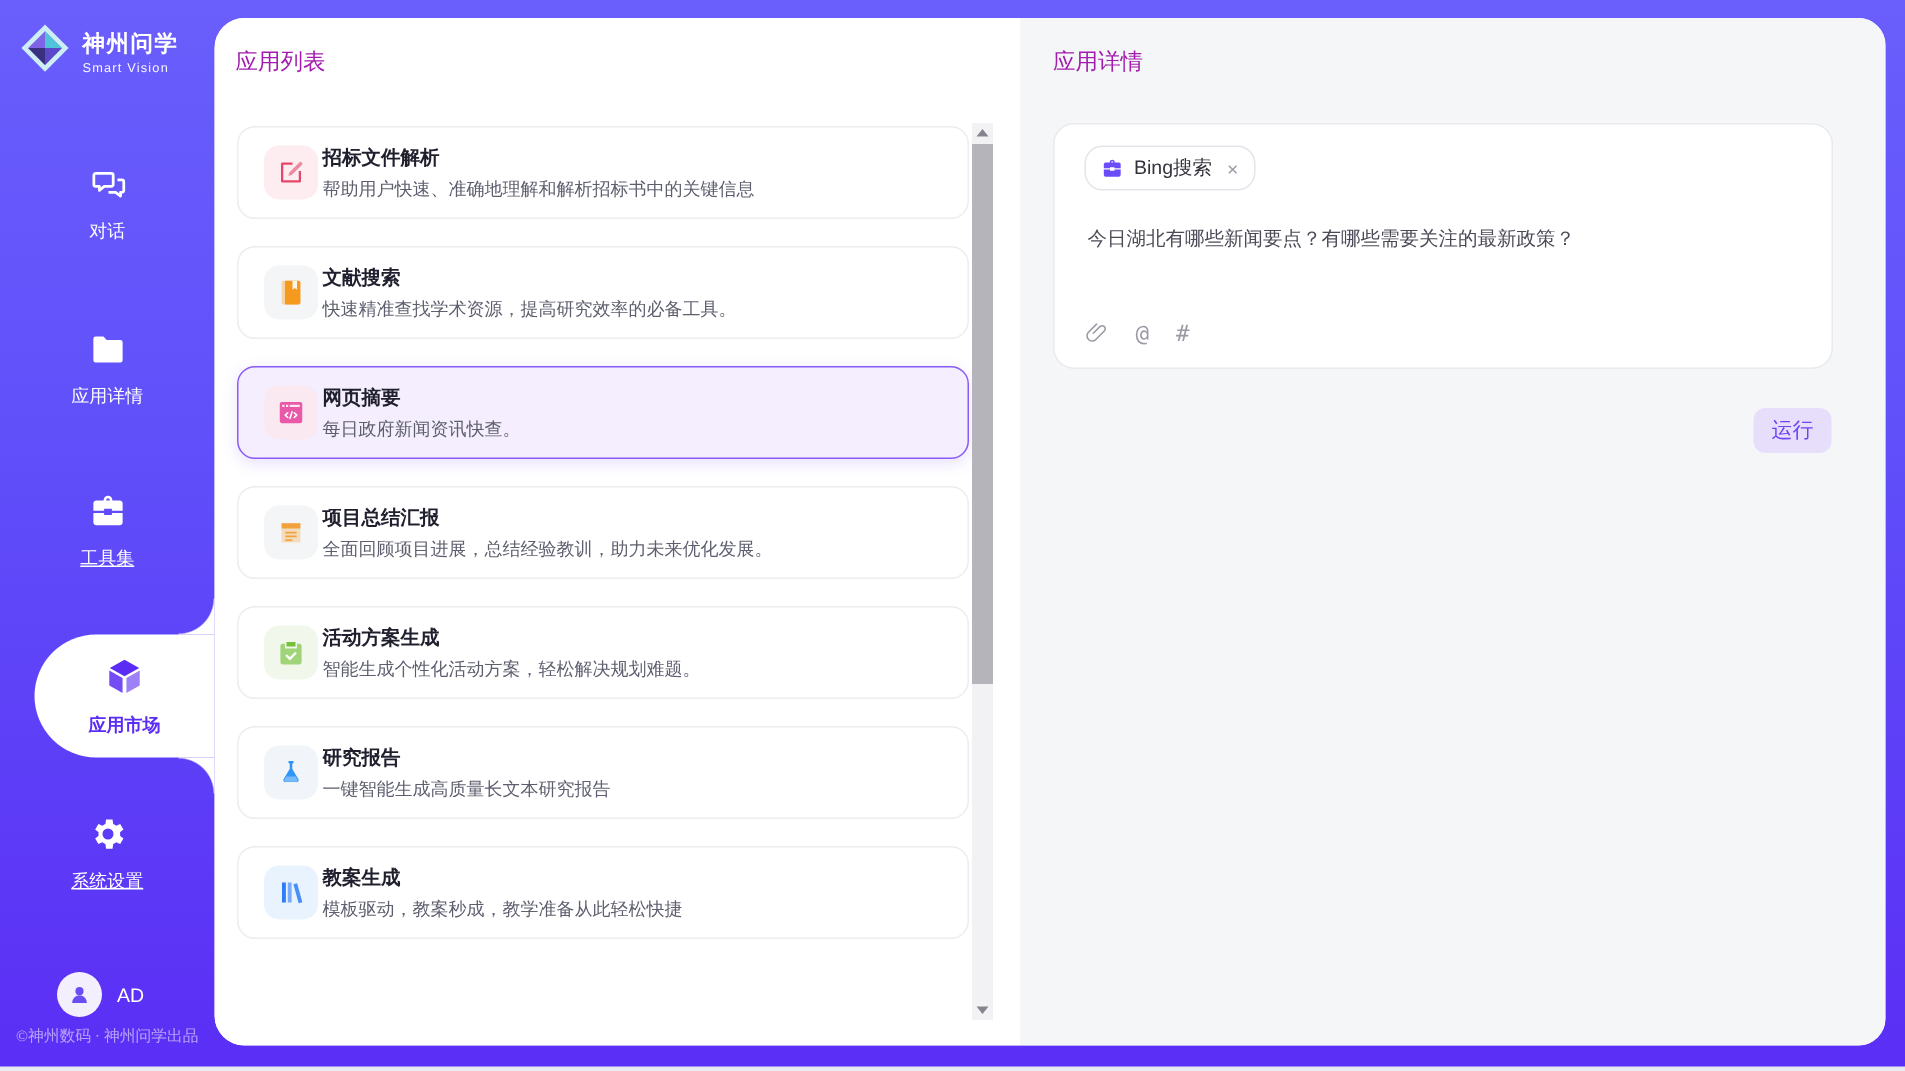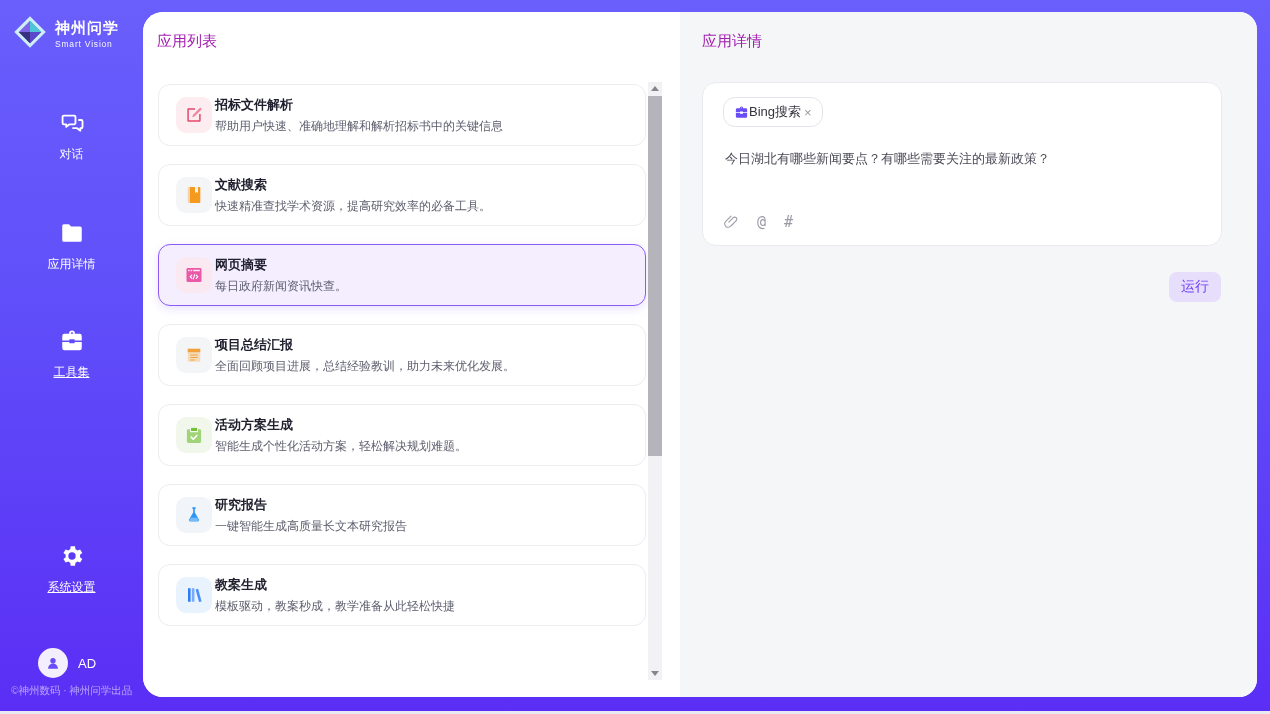--- a/index.html
+++ b/index.html
@@ -55,21 +55,21 @@
   .scroll-thumb { position:absolute; top:14px; left:0; width:14px; height:360px; background:#b4b4ba; cursor:pointer; }
   .scroll-arrow { position:absolute; left:3px; width:0; height:0; cursor:pointer; }
   .scroll-arrow.up { top:4px; border-left:4px solid transparent; border-right:4px solid transparent; border-bottom:5px solid #85858d; }
   .scroll-arrow.down { bottom:4px; border-left:4px solid transparent; border-right:4px solid transparent; border-top:5px solid #85858d; }
 
   
   .app-detail-pane { position:relative; flex:1; background:#f5f6f8; }
   .app-detail-pane .pane-title { left:22px; }
   .detail-card { position:absolute; left:22px; top:70px; width:520px; height:164px; background:#fff;
       border:1px solid #e9e9ef; border-radius:14px; }
-  .tag { position:absolute; left:20px; top:14px; height:30px; display:inline-flex; align-items:center; 
+  .tag { position:absolute; left:20px; top:14px; height:30px; display:inline-flex; align-items:center; gap:7px;
       padding:0 10px; border:1px solid #e4e4ea; border-radius:12px; background:#fff; cursor:pointer; }
   .tag-icon { color:var(--accent-purple,#6a4df6); display:flex; }
   .tag-icon svg { width:15px; height:15px; }
   .tag-label { font-size:13px; color:#33333d; }
   .tag-close { font-size:13px; color:#9a9aa5; margin-left:3px; cursor:pointer; }
   .query-text { position:absolute; left:22px; top:66px; width:478px; font-size:13px; color:#4b4b57; line-height:1.5; cursor:text; }
   .card-toolbar { position:absolute; left:20px; bottom:14px; display:flex; align-items:center; gap:18px; color:#9b9ba6; }
   .card-toolbar .tool { cursor:pointer; display:flex; align-items:center; }
   .card-toolbar svg { width:16px; height:16px; }
   .glyph { font-size:15px; font-family:"DejaVu Sans Mono",monospace; }
@@ -116,20 +116,32 @@
   </div>
   <div class="nav-item" style="top:328px">
     <span class="nav-icon">
         <svg viewBox="0 0 24 24" fill="currentColor">
           <path d="M9.3 5.3V5a2.7 2.7 0 015.4 0v.3H19a2 2 0 012 2v4.2h-6.6v-1.2h-4.8v1.2H3V7.3a2 2 0 012-2h4.3zm1.6 0h2.2V5a1.1 1.1 0 00-2.2 0v.3zM3 12.9h6.6v1.2h4.8v-1.2H21v5.6a2 2 0 01-2 2H5a2 2 0 01-2-2v-5.6z"></path>
         </svg>
       </span>
     <span class="nav-label underlined">工具集</span>
   </div>
 
+  <div class="nav-active-bubble">
+    <span class="curve top"></span>
+    <span class="curve bottom"></span>
+    <span class="nav-icon">
+        <svg viewBox="0 0 24 24" fill="currentColor">
+          <polygon points="12,2.4 20.4,7.1 12,11.8 3.6,7.1"></polygon>
+          <polygon points="3.3,8.6 10.9,12.9 10.9,21.4 3.3,17.1" opacity=".85"></polygon>
+          <polygon points="20.7,8.6 13.1,12.9 13.1,21.4 20.7,17.1" opacity=".6"></polygon>
+        </svg>
+      </span>
+    <span class="nav-label">应用市场</span>
+  </div>
 
   <div class="nav-item" style="top:543px">
     <span class="nav-icon">
         <svg viewBox="0 0 24 24" fill="currentColor">
           <path d="M19.4 13.1a7.6 7.6 0 000-2.2l2.1-1.6-2-3.4-2.5 1a7.6 7.6 0 00-1.8-1.1L14.8 3h-4l-.4 2.8a7.6 7.6 0 00-1.8 1.1l-2.5-1-2 3.4 2.1 1.6a7.6 7.6 0 000 2.2l-2.1 1.6 2 3.4 2.5-1a7.6 7.6 0 001.8 1.1l.4 2.8h4l.4-2.8a7.6 7.6 0 001.8-1.1l2.5 1 2-3.4-2.1-1.6zM12 15.4a3.4 3.4 0 110-6.8 3.4 3.4 0 010 6.8z"></path>
         </svg>
       </span>
     <span class="nav-label underlined">系统设置</span>
   </div>
 

